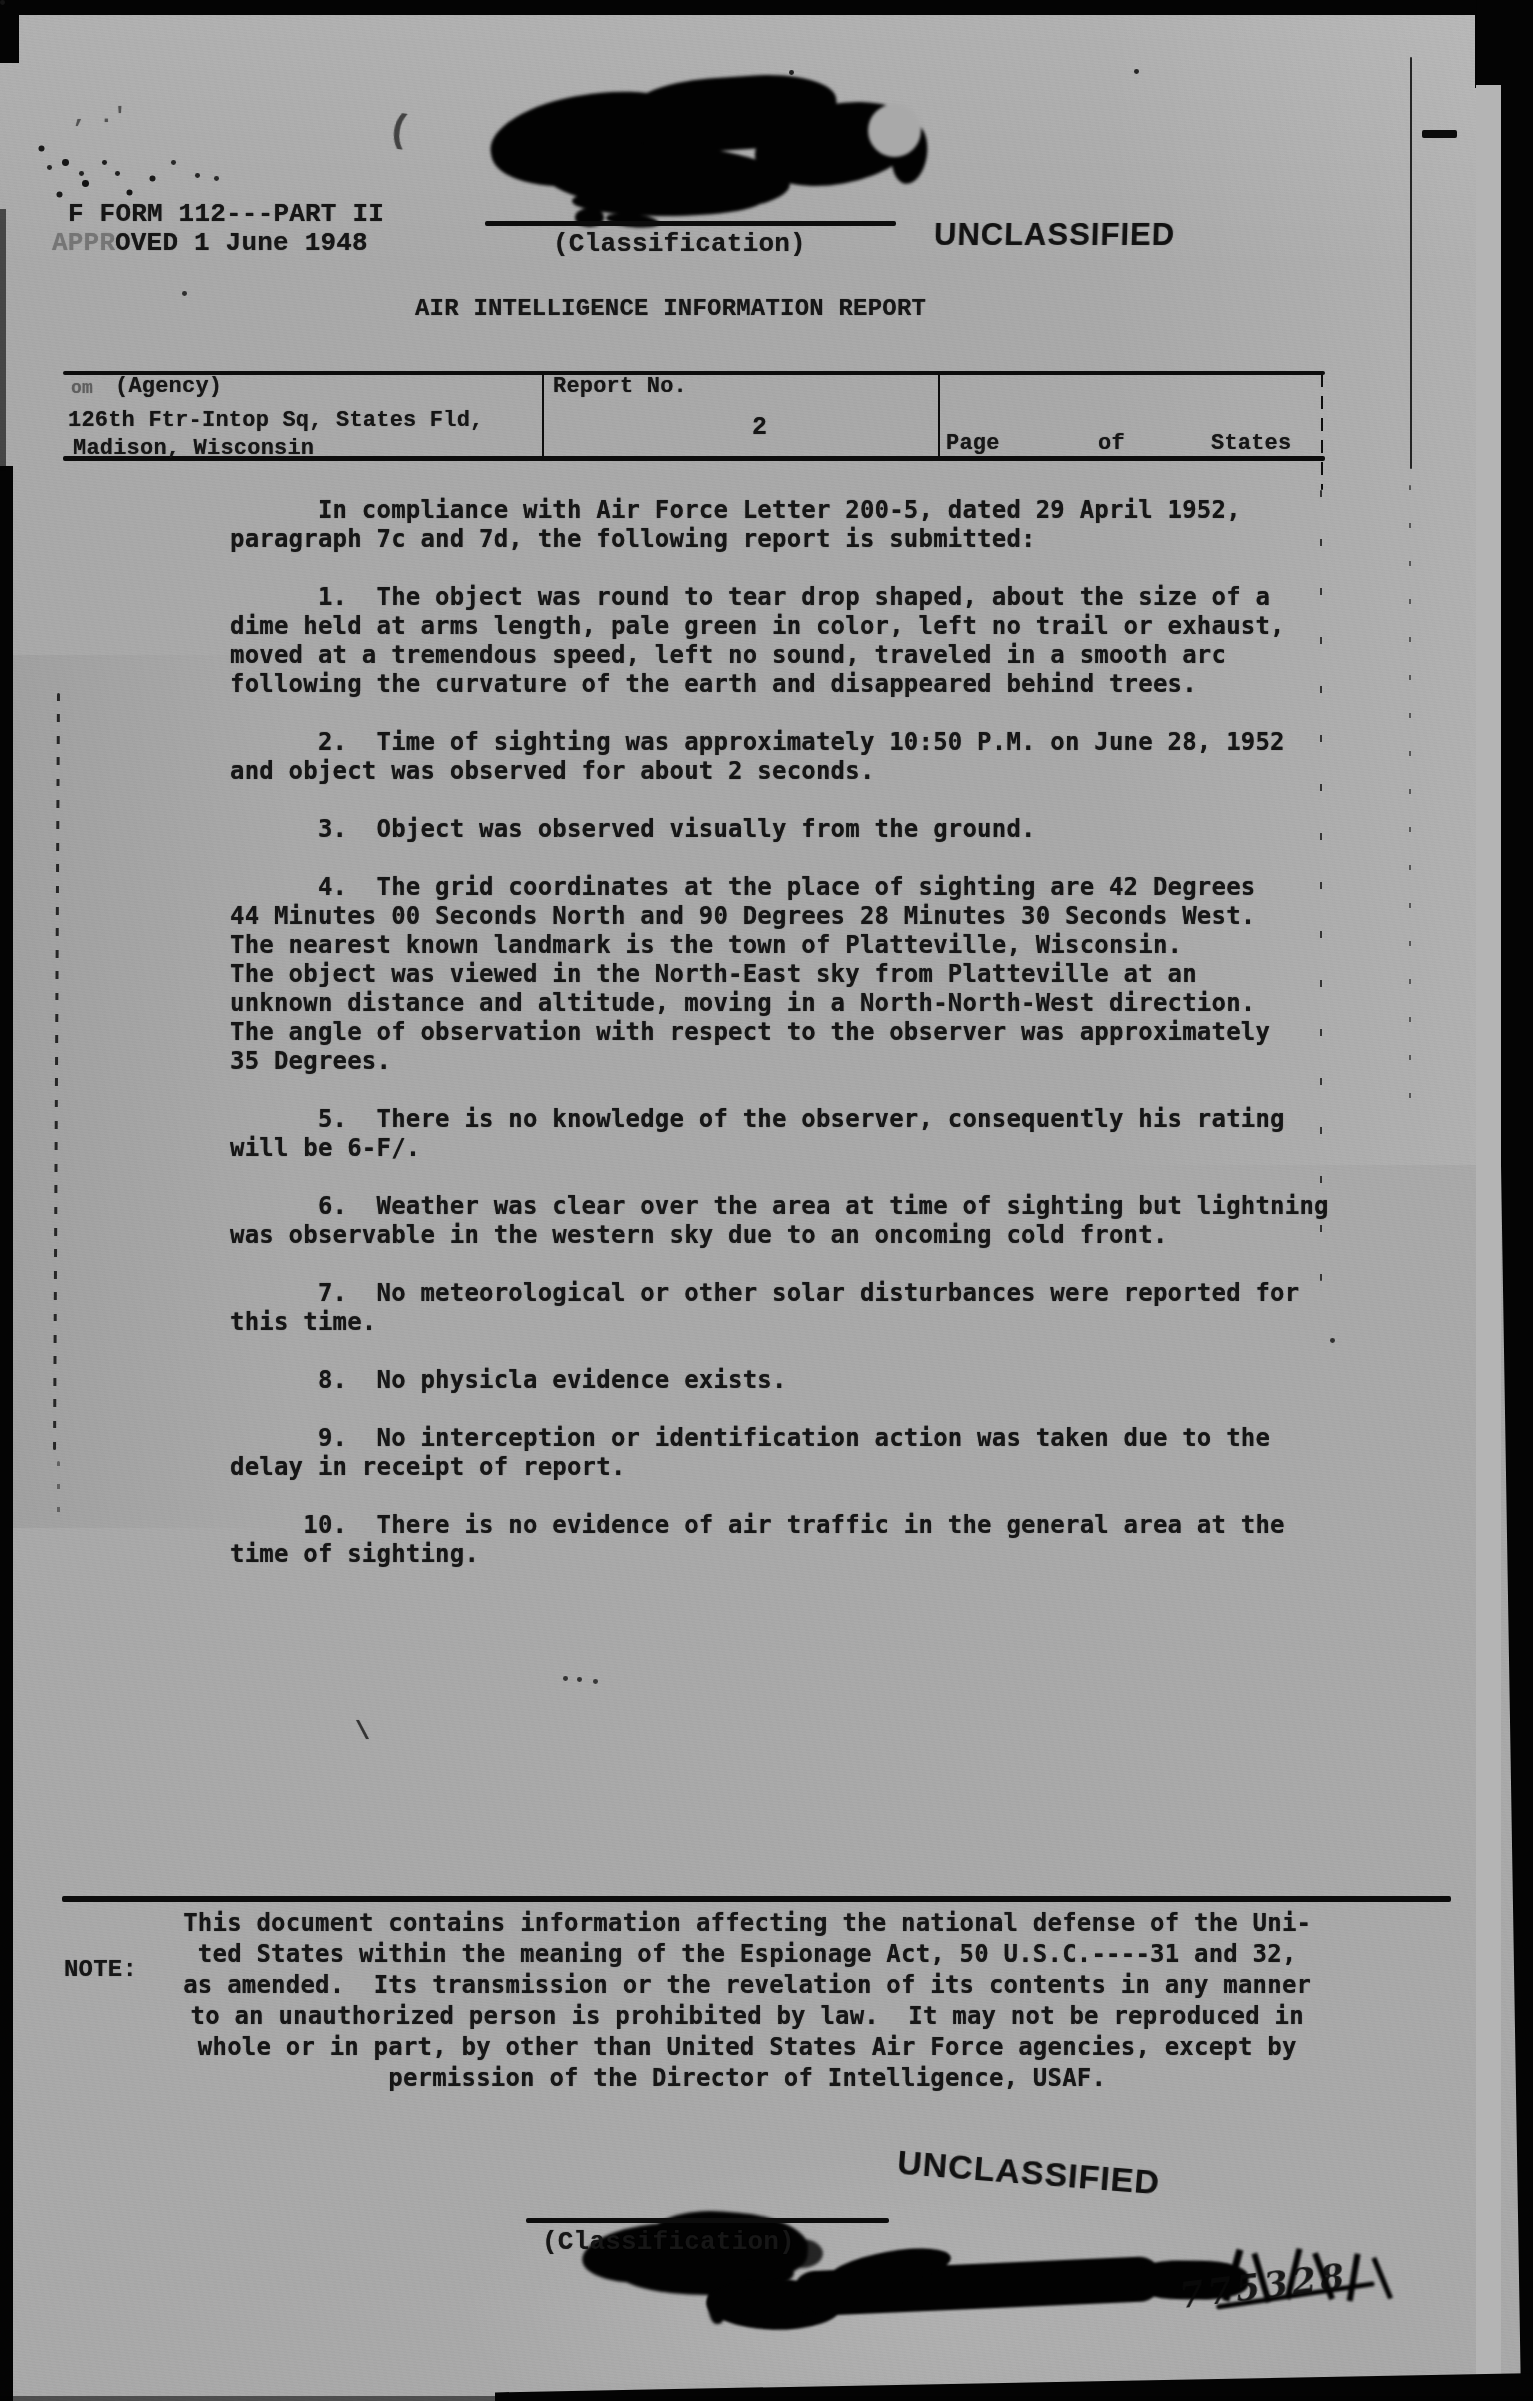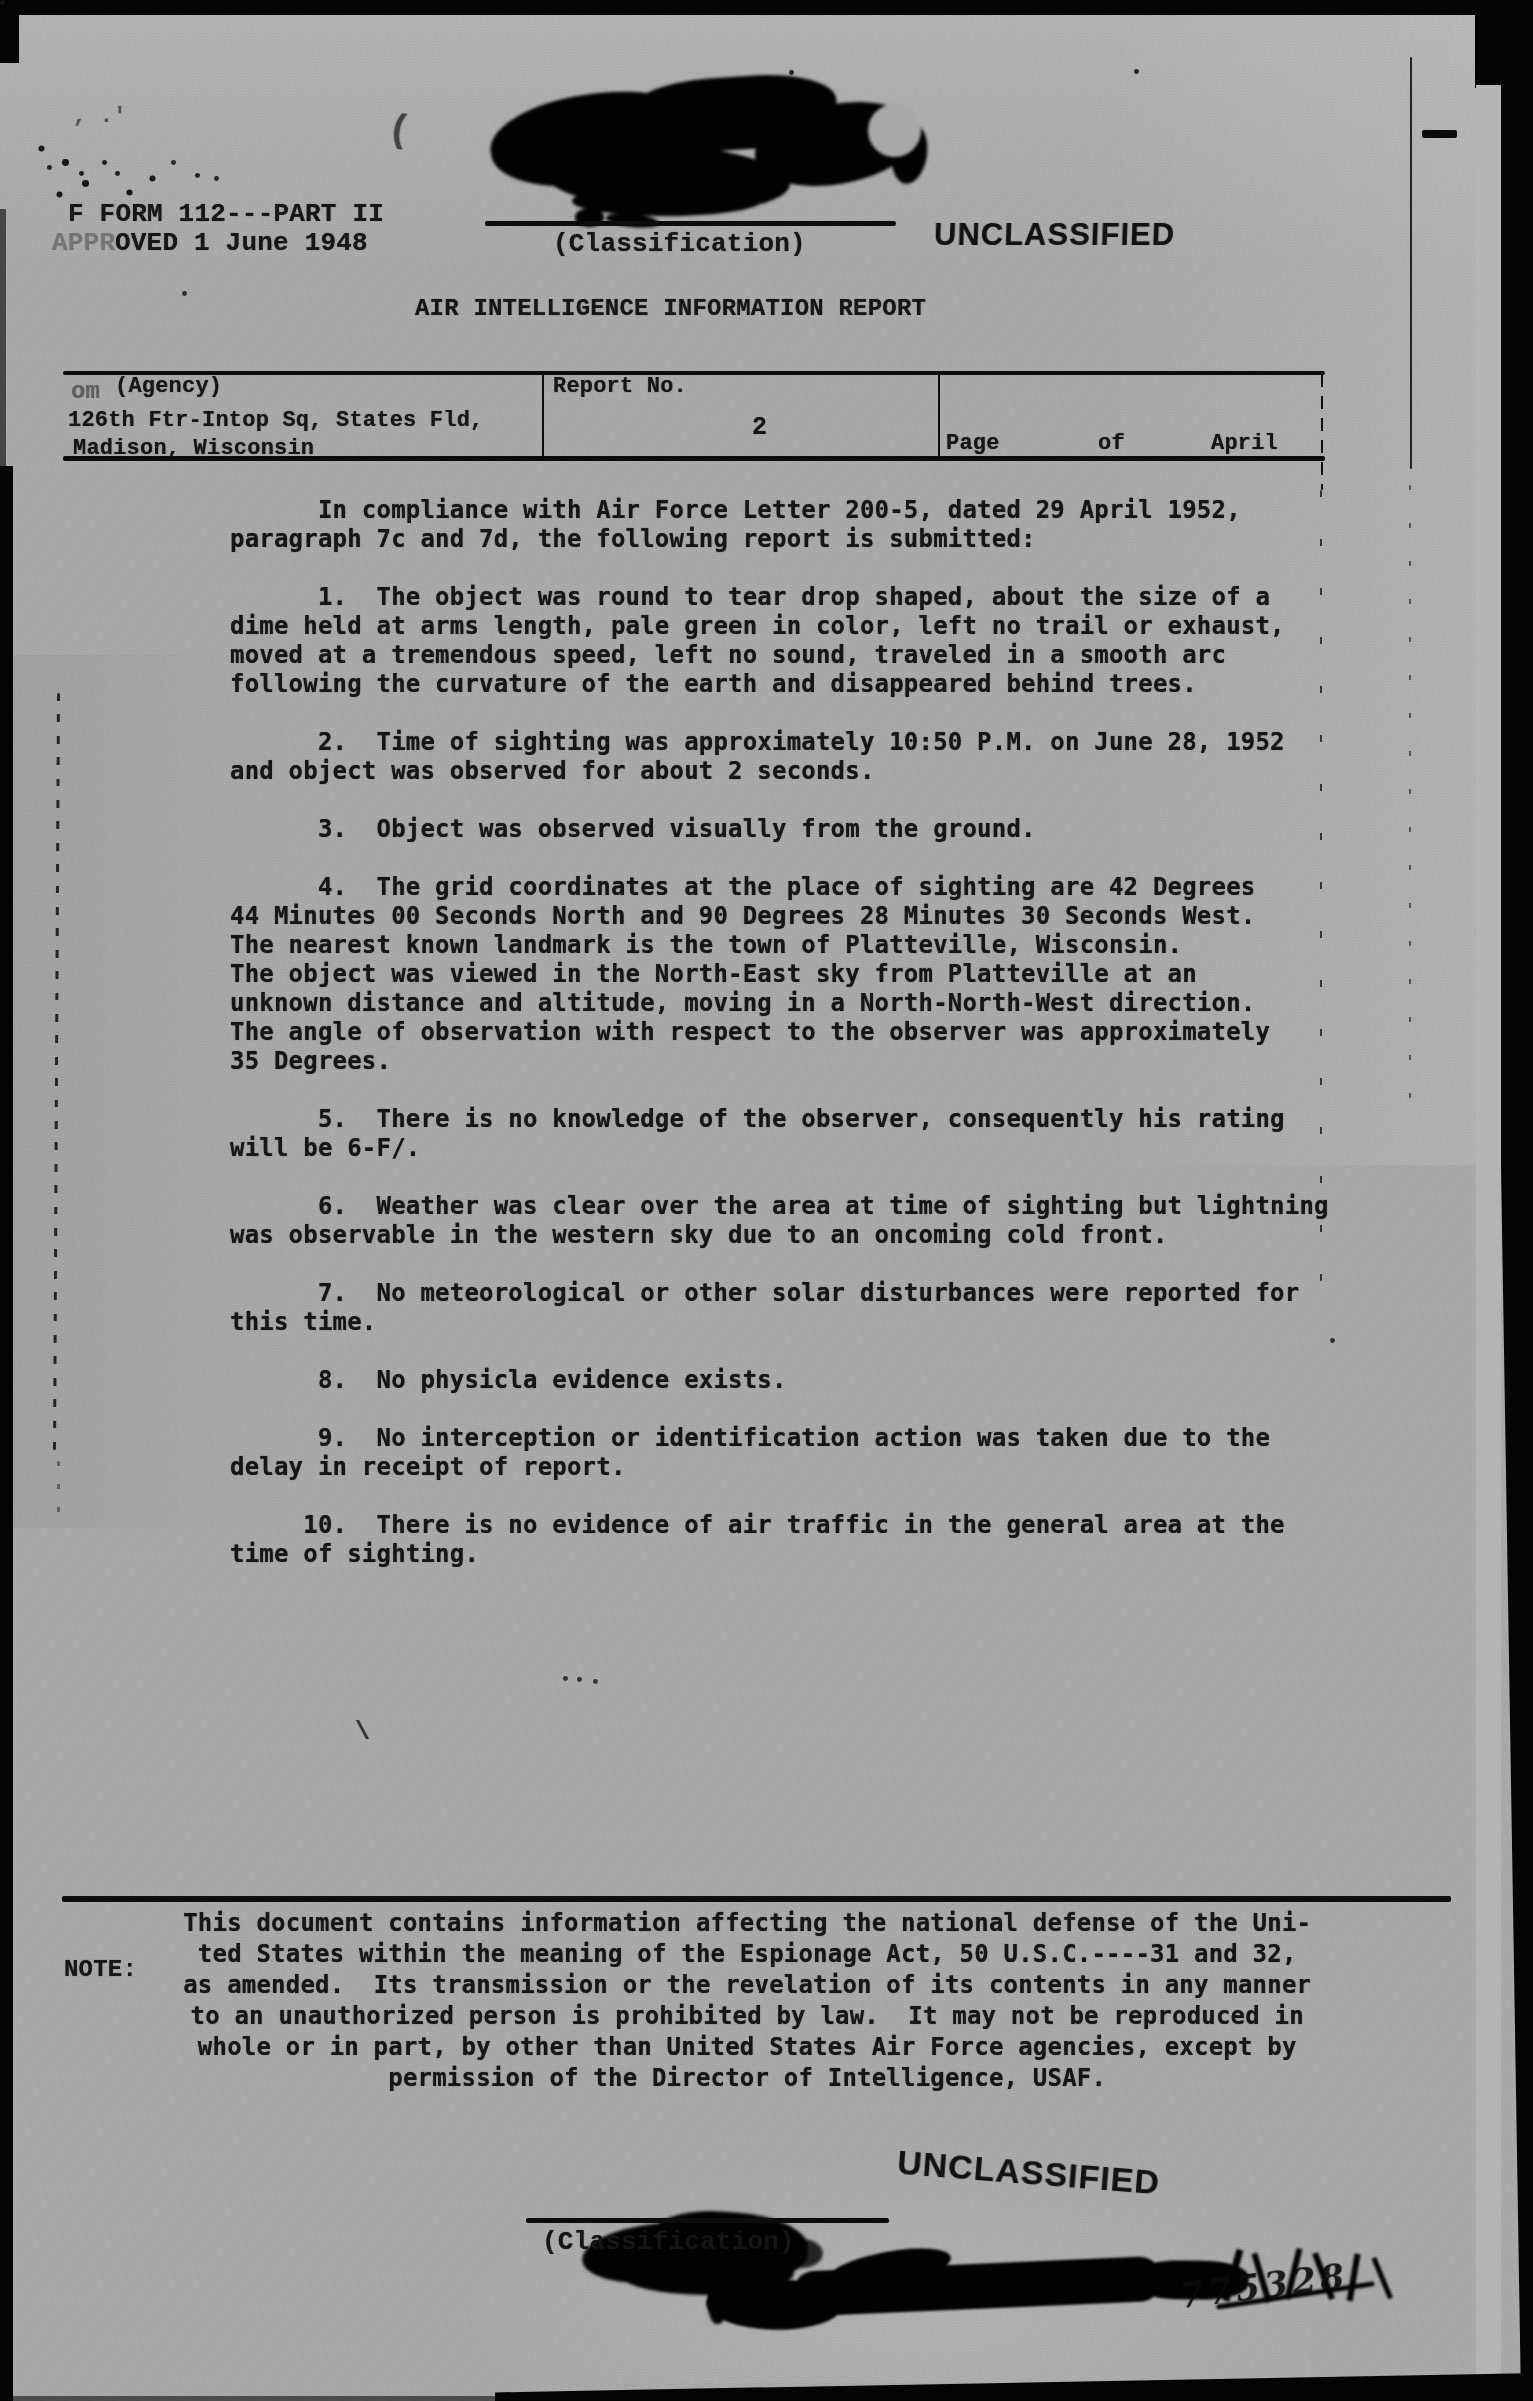--- a/index.html
+++ b/index.html
@@ -91,31 +91,31 @@
 
   <div class="tw" style="left:415px;top:295px;font-size:24px;">AIR INTELLIGENCE INFORMATION REPORT</div>
 
   <div>
     <div class="rule" style="left:63px;top:371px;width:1262px;height:4.4px;"></div>
     <div class="rule" style="left:63px;top:456px;width:1262px;height:5.3px;"></div>
     <div class="rule" style="left:542px;top:373px;width:2.4px;height:87px;"></div>
     <div class="rule" style="left:938px;top:373px;width:2.4px;height:87px;"></div>
     <div class="rule" style="left:1321px;top:374px;width:2.4px;height:116px;background:repeating-linear-gradient(180deg,#0c0c0c 0 12.6px,transparent 12.6px 22px);filter:blur(0.2px);"></div>
 
-    <div class="tw semi" style="left:71px;top:378px;font-size:24px;text-align:right;">om</div>
+    <div class="tw semi" style="left:71px;top:378px;font-size:18px;text-align:right;">om</div>
     <div class="tw" style="left:115px;top:374px;font-size:22px;">(Agency)</div>
     <div class="tw" style="left:68px;top:408px;font-size:22px;">126th Ftr-Intop Sq, States Fld,</div>
     <div class="tw" style="left:65px;top:436px;font-size:22px;filter:blur(0.4px);margin-left:8px;">Madison, Wisconsin</div>
 
     <div class="tw" style="left:553px;top:374px;font-size:22px;">Report No.</div>
     <div class="tw" style="left:752px;top:413px;font-size:25px;">2</div>
 
     <div class="tw" style="left:946px;top:431px;font-size:22px;">Page</div>
     <div class="tw" style="left:1098px;top:431px;font-size:22px;">of</div>
-    <div class="tw" style="left:1211px;top:431px;font-size:22px;">April</div>
+    <div class="tw" style="left:1211px;top:431px;font-size:22px;">States</div>
   </div>
 
   <div class="rule" style="left:55px;top:693px;width:3.4px;height:757px;background:repeating-linear-gradient(180deg,#111 0 7.8px,transparent 7.8px 21.4px);opacity:.85;transform:rotate(.3deg);"></div>
   <div class="rule" style="left:57px;top:1461px;width:2.9px;height:58px;background:repeating-linear-gradient(180deg,#222 0 4.9px,transparent 4.9px 23px);opacity:.5;"></div>
   <div class="rule" style="left:1320px;top:490px;width:2.4px;height:791px;background:repeating-linear-gradient(180deg,#151515 0 6.8px,transparent 6.8px 49px);opacity:.8;"></div>
   <div class="rule" style="left:1410px;top:57px;width:1.9px;height:412px;opacity:.85;"></div>
   <div class="rule" style="left:1409px;top:485px;width:1.9px;height:645px;background:repeating-linear-gradient(180deg,#1a1a1a 0 4.9px,transparent 4.9px 38px);opacity:.6;"></div>
 
   <pre class="tw sz-body" style="left:230px;top:496px;">      In compliance with Air Force Letter 200-5, dated 29 April 1952,
 paragraph 7c and 7d, the following report is submitted:

